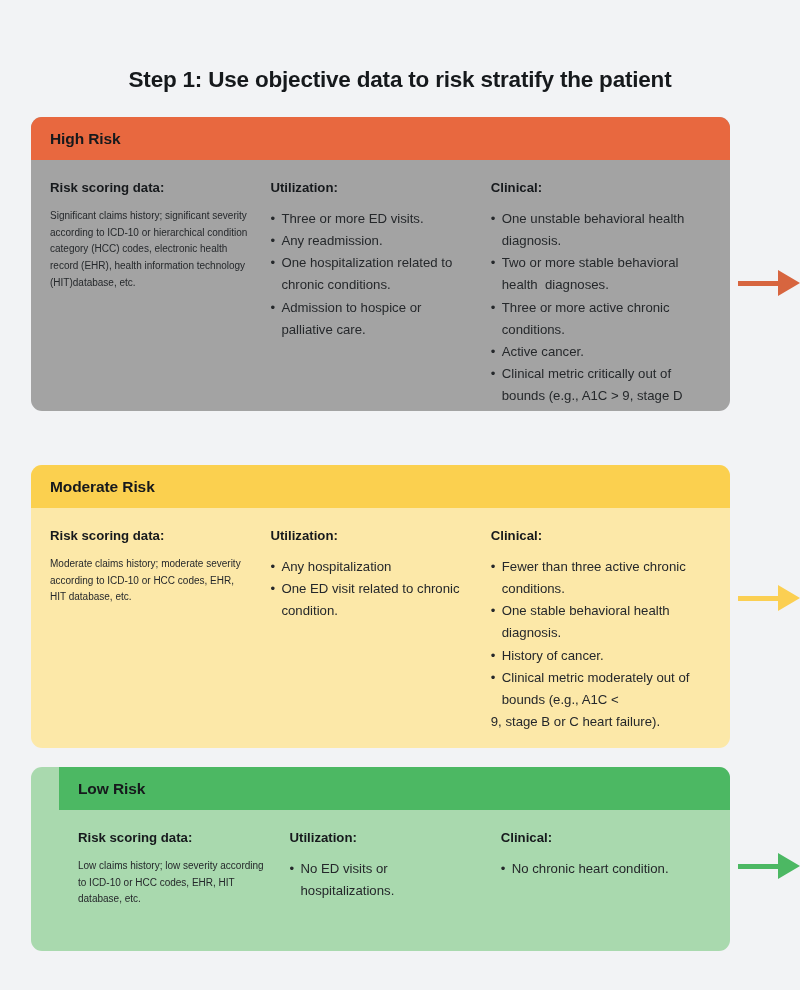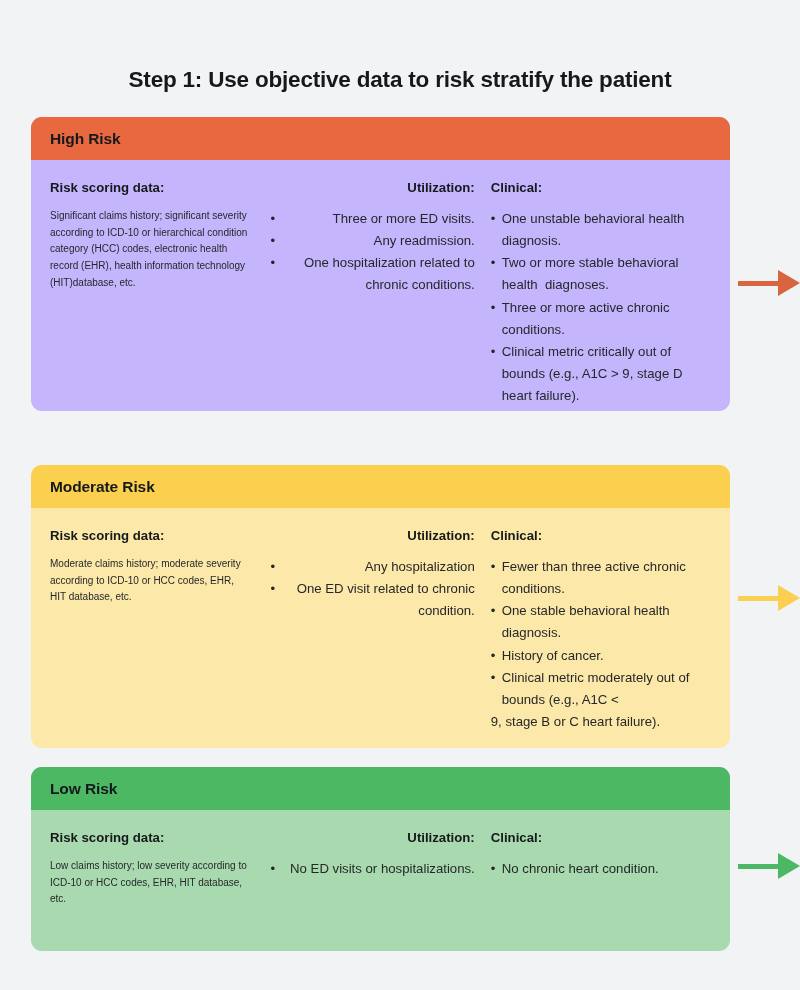--- a/index.html
+++ b/index.html
@@ -55,21 +55,21 @@
   }
   .card-body {
     display: flex;
     padding: 20px 14px 22px 19px;
     box-sizing: border-box;
   }
   .col {
     box-sizing: border-box;
   }
   .col-0 { width: 231px; padding-right: 18px; }
-  .col-1 { width: 231px; padding-right: 16px; text-align: right; }
+  .col-1 { width: 231px; padding-right: 16px; }
   .col-2 { width: 237px; }
   .col-heading {
     font-size: 13.2px;
     font-weight: bold;
     color: #16191c;
     margin: 0 0 12px 0;
     line-height: 1.2;
   }
   .col-text {
     font-size: 10px;
@@ -126,43 +126,45 @@
   }
 </style>
 </head>
 <body style="background: rgb(242, 243, 245);">
 
 <h1 id="page-title">Step 1: Use objective data to risk stratify the patient</h1>
 
 <div class="cards">
 
   <div class="risk-card" id="card-high" style="height:327px;">
-    <div class="risk-card-inner" style="height: 294px; background: #c4b5fd;">
+    <div class="risk-card-inner" style="height: 294px; background: #a3a3a3;">
       <div class="card-header" style="background: rgb(232, 104, 63);">
         <span class="card-header-label">High Risk</span>
       </div>
       <div class="card-body">
         <div class="col col-0">
           <p class="col-heading">Risk scoring data:</p>
           <p class="col-text">Significant claims history; significant severity according to ICD-10 or hierarchical condition category (HCC) codes, electronic health record (EHR), health information technology (HIT)database, etc.</p>
         </div>
         <div class="col col-1">
           <p class="col-heading">Utilization:</p>
           <ul class="bullets">
             <li>Three or more ED visits.</li>
             <li>Any readmission.</li>
             <li>One hospitalization related to chronic conditions.</li>
+            <li>Admission to hospice or palliative care.</li>
           </ul>
         </div>
         <div class="col col-2">
           <p class="col-heading">Clinical:</p>
           <ul class="bullets">
             <li>One unstable behavioral health diagnosis.</li>
             <li>Two or more stable behavioral health  diagnoses.</li>
             <li>Three or more active chronic conditions.</li>
+            <li>Active cancer.</li>
             <li>Clinical metric critically out of bounds (e.g., A1C &gt; 9, stage D heart failure).</li>
           </ul>
         </div>
       </div>
     </div>
     <div class="arrow" style="top:157px;">
       <div class="arrow-shaft" style="background: rgb(215, 101, 63);"></div>
       <div class="arrow-head" style="border-left-color: rgb(215, 101, 63);"></div>
     </div>
   </div>
@@ -196,21 +198,21 @@
         </div>
       </div>
     </div>
     <div class="arrow" style="top:124px;">
       <div class="arrow-shaft" style="background: rgb(251, 207, 82);"></div>
       <div class="arrow-head" style="border-left-color: rgb(251, 207, 82);"></div>
     </div>
   </div>
 
   <div class="risk-card" id="card-low" style="height:184px;">
-    <div class="risk-card-inner" style="height: 184px; background: rgb(169, 217, 174);">
+    <div class="risk-card-inner" style="height: 184px; background: rgb(169, 217, 174); padding-left: 28px;">
       <div class="card-header" style="background: rgb(76, 184, 99);">
         <span class="card-header-label">Low Risk</span>
       </div>
       <div class="card-body">
         <div class="col col-0">
           <p class="col-heading">Risk scoring data:</p>
           <p class="col-text">Low claims history; low severity according to ICD-10 or HCC codes, EHR, HIT database, etc.</p>
         </div>
         <div class="col col-1">
           <p class="col-heading">Utilization:</p>

